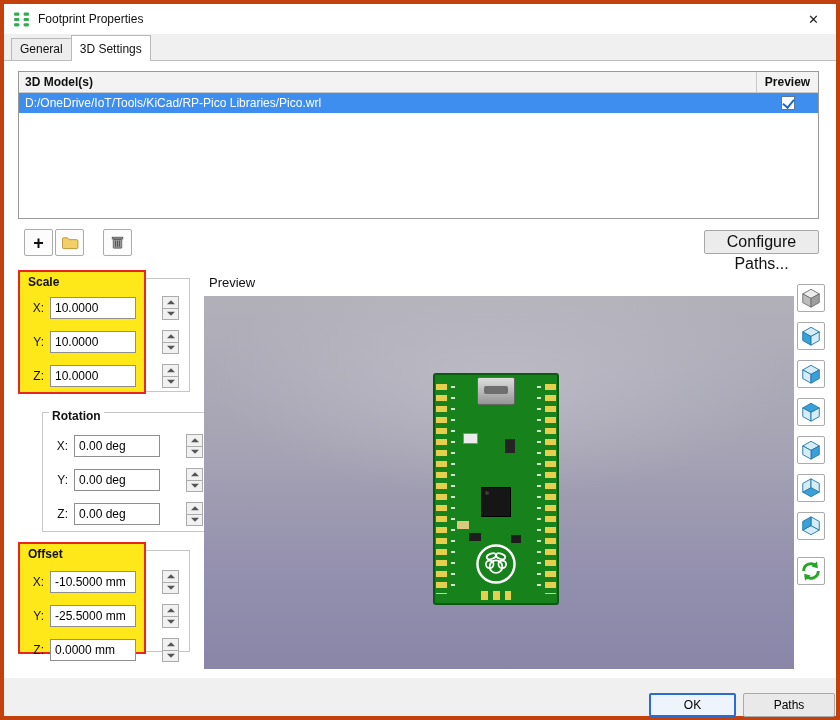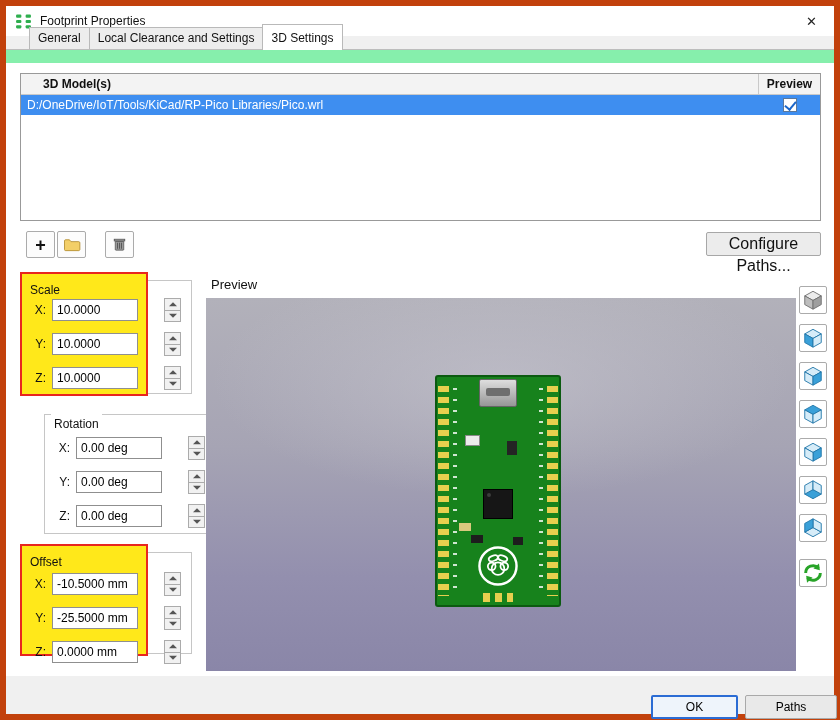--- a/index.html
+++ b/index.html
@@ -1,58 +1,58 @@
 <!DOCTYPE html>
 <html><head>
 <meta charset="utf-8">
 <style>
   * { margin:0; padding:0; box-sizing:border-box; }
   html,body { width:840px; height:720px; overflow:hidden; }
   body { font-family:"Liberation Sans", sans-serif; font-size:12px; color:#111; background:#f0f0f0; position:relative; }
-  .dialog { position:absolute; inset:0; background:#86efac; border:6px solid #c2410c; }
+  .dialog { position:absolute; inset:0; background:#ef4444; border:4px solid #c2410c; }
 
   
   .titlebar { position:absolute; top:0; left:0; right:0; height:30px; background:#fff; display:flex; align-items:center; padding-left:9px; }
   .app-icon { width:17px; height:17px; margin-right:8px; flex:0 0 auto; }
   .title-text { font-size:12px; }
   .close-btn { position:absolute; right:0; top:0; width:45px; height:30px; display:flex; align-items:center; justify-content:center; font-size:13px; color:#222; cursor:pointer; background:#fff; border:none; }
 
   
-  .tabbar { position:absolute; top:30px; left:0; right:0; height:14px; background:#f0f0f0; border-bottom:1px solid #bdbdbd; display:flex; align-items:flex-end; padding-left:23px; }
+  .tabbar { position:absolute; top:30px; left:0; right:0; height:27px; background:#f0f0f0; border-bottom:1px solid #bdbdbd; display:flex; align-items:flex-end; padding-left:7px; }
   .tab { height:22px; padding:3px 8px 2px; background:#ededed; border:1px solid #b9b9b9; border-bottom:none; margin-right:-1px; font-size:12px; white-space:nowrap; position:relative; }
   .tab.active { height:26px; background:#fff; z-index:3; margin-bottom:-1px; padding-top:6px; }
 
   
   .page { position:absolute; top:57px; left:0; right:0; height:625px; background:#fff; }
 
   
   .model-table { position:absolute; left:14px; top:67px; width:801px; height:148px; border:1px solid #999; background:#fff; overflow:hidden; }
   .mt-header { display:flex; height:21px; background:#f3f3f3; border-bottom:1px solid #c9c9c9; font-weight:bold; }
-  .mt-col-model { flex:1; padding:3px 6px; border-right:1px solid #c9c9c9;margin-left:16px; }
+  .mt-col-model { flex:1; padding:3px 6px; border-right:1px solid #c9c9c9; }
   .mt-col-preview { width:61px; padding:3px 4px; text-align:center; }
   .mt-row { display:flex; height:20px; align-items:center; }
   .mt-row.selected { background:#3e8ef0; color:#fff; }
   .mt-cell-path { flex:1; padding:0 6px; white-space:nowrap; overflow:hidden; }
   .mt-cell-preview { width:61px; display:flex; align-items:center; justify-content:center; }
   .checkbox { width:14px; height:14px; background:#fff; border:1px solid #5b789b; position:relative; }
   .checkbox.checked::after { content:""; position:absolute; left:3px; top:0px; width:5px; height:9px; border:solid #1b66c9; border-width:0 2px 2px 0; transform:rotate(40deg); }
 
   
   .tb-btn { position:absolute; top:225px; width:29px; height:27px; background:#fcfcfc; border:1px solid #ababab; border-radius:2px; display:flex; align-items:center; justify-content:center; cursor:pointer; }
   .plus-glyph { font-size:18px; font-weight:bold; line-height:1; }
   .configure-btn { position:absolute; left:700px; top:226px; width:115px; height:24px; background:#ececec; border:1px solid #a7a7a7; border-radius:2px; font-size:16px; text-align:center; line-height:22px; cursor:pointer; }
 
   
   .group { position:absolute; left:14px; width:178px; }
   #group-scale { top:266px; height:124px; }
   #group-rotation { top:400px; height:130px;margin-left:24px; }
   #group-offset { top:538px; height:112px; }
   .frame { position:absolute; left:0; top:8px; width:172px; bottom:2px; border:1px solid #c6c6c6; z-index:0; }
   .hl-box { position:absolute; left:0; top:0; width:128px; height:100%; background:#ffe81a; border:2px solid #e8261f; z-index:1; }
-  .group-title { position:absolute; left:7px; top:1px; padding:10px 3px; z-index:2; }
+  .group-title { position:absolute; left:7px; top:1px; padding:4px 3px; z-index:2;font-weight:bold; }
   .group-title.on-white { background:#fff; }
   .grp-row { position:absolute; left:0; height:24px; display:flex; align-items:center; z-index:2; }
   .axis-label { width:32px; text-align:right; padding-right:6px; }
   .num-field { width:86px; height:22px; border:1px solid #8f8f8f; padding:0 4px; font-family:"Liberation Sans", sans-serif; font-size:12px; background:#fff; }
   .spinner { margin-left:26px; width:17px; height:24px; display:flex; flex-direction:column; cursor:pointer; }
   .spin-btn { flex:1; border:1px solid #ababab; background:#f1f1f1; position:relative; }
   .spin-btn.spin-down { border-top:none; }
   .spin-up::after { content:""; position:absolute; left:50%; top:50%; transform:translate(-50%,-45%); border-left:4px solid transparent; border-right:4px solid transparent; border-bottom:4px solid #555; }
   .spin-down::after { content:""; position:absolute; left:50%; top:50%; transform:translate(-50%,-55%); border-left:4px solid transparent; border-right:4px solid transparent; border-top:4px solid #555; }
 
@@ -102,21 +102,20 @@
       <rect x="10" y="1.5" width="5" height="3" rx="1" fill="#2eae4e"></rect>
       <rect x="10" y="6.5" width="5" height="3" rx="1" fill="#2eae4e"></rect>
       <rect x="10" y="11.5" width="5" height="3" rx="1" fill="#2eae4e"></rect>
     </svg>
     <span class="title-text">Footprint Properties</span>
     <button class="close-btn">✕</button>
   </div>
 
   <div class="tabbar">
     <div class="tab">General</div>
-    <div class="tab">Local Clearance and Settings</div>
     <div class="tab active">3D Settings</div>
   </div>
 
   <div class="page"></div>
 
   <div class="model-table">
     <div class="mt-header">
       <div class="mt-col-model">3D Model(s)</div>
       <div class="mt-col-preview">Preview</div>
     </div>

